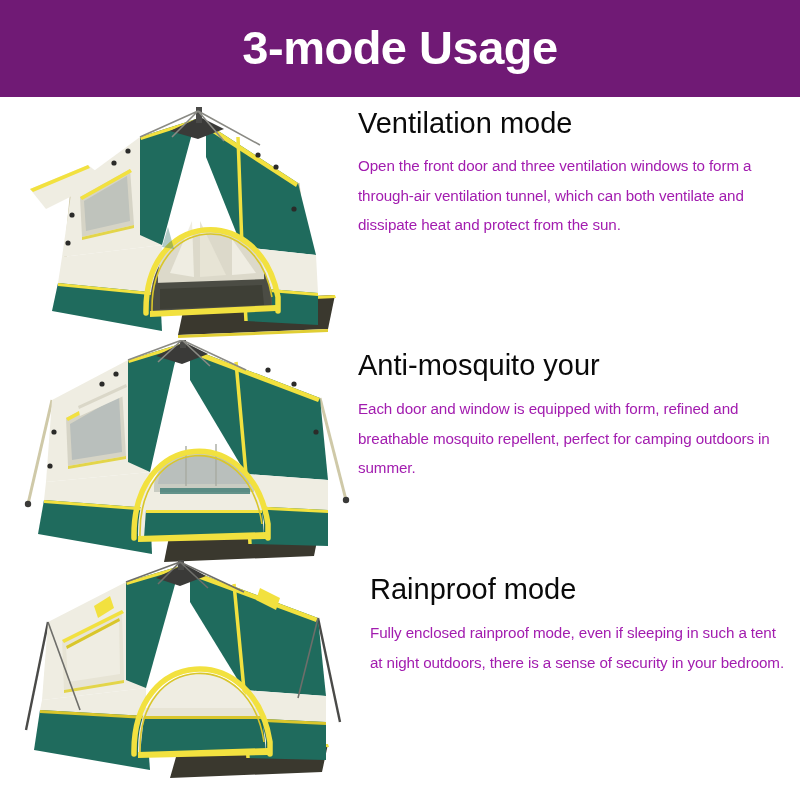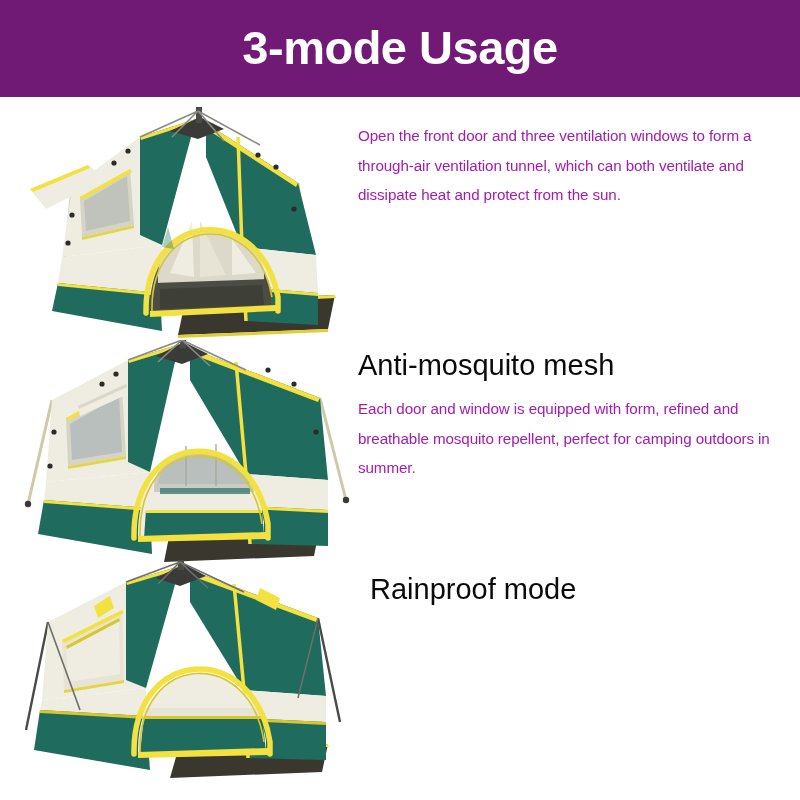--- a/index.html
+++ b/index.html
@@ -168,20 +168,21 @@
         <circle cx="118" cy="54" r="2.6" fill="#2B2B29"></circle>
         <circle cx="248" cy="58" r="2.6" fill="#2B2B29"></circle>
         <circle cx="266" cy="70" r="2.6" fill="#2B2B29"></circle>
         <circle cx="284" cy="112" r="2.6" fill="#2B2B29"></circle>
         <circle cx="62" cy="118" r="2.6" fill="#2B2B29"></circle>
         <circle cx="58" cy="146" r="2.6" fill="#2B2B29"></circle>
       </svg>
     </div>
 
     <div class="text-col">
+      <h2 class="sec-heading">Ventilation mode</h2>
       <p class="sec-body">Open the front door and three ventilation windows to form a through-air ventilation tunnel, which can both ventilate and dissipate heat and protect from the sun.</p>
     </div>
   </div>
 
   <div class="section sec2">
 
     <div class="illo-wrap">
       <svg viewBox="0 0 348 235" xmlns="http://www.w3.org/2000/svg">
 
         <path d="M160 192 L310 186 L304 216 L154 222 Z" fill="#3A382E"></path>
@@ -246,21 +247,21 @@
         <circle cx="106" cy="34" r="2.6" fill="#2B2B29"></circle>
         <circle cx="258" cy="30" r="2.6" fill="#2B2B29"></circle>
         <circle cx="284" cy="44" r="2.6" fill="#2B2B29"></circle>
         <circle cx="306" cy="92" r="2.6" fill="#2B2B29"></circle>
         <circle cx="44" cy="92" r="2.6" fill="#2B2B29"></circle>
         <circle cx="40" cy="126" r="2.6" fill="#2B2B29"></circle>
       </svg>
     </div>
 
     <div class="text-col">
-      <h2 class="sec-heading">Anti-mosquito mesh</h2>
+      <h2 class="sec-heading">Anti-mosquito your</h2>
       <p class="sec-body">Each door and window is equipped with form, refined and breathable mosquito repellent, perfect for camping outdoors in summer.</p>
     </div>
   </div>
 
   <div class="section sec3">
 
     <div class="illo-wrap">
       <svg viewBox="0 0 348 225" xmlns="http://www.w3.org/2000/svg">
 
         <path d="M168 190 L318 184 L312 212 L160 218 Z" fill="#3A382E"></path>
@@ -311,16 +312,17 @@
         <path d="M84 46 L100 36 L104 48 L88 58 Z" fill="#F2E13F"></path>
         <path d="M250 28 L270 38 L266 50 L246 40 Z" fill="#F2E13F"></path>
 
         <path d="M38 62 L70 150" stroke="#6E6E6A" stroke-width="1.6" fill="none"></path>
         <path d="M308 58 L288 138" stroke="#6E6E6A" stroke-width="1.6" fill="none"></path>
       </svg>
     </div>
 
     <div class="text-col">
       <h2 class="sec-heading">Rainproof mode</h2>
+      <p class="sec-body">Fully enclosed rainproof mode, even if sleeping in such a tent at night outdoors, there is a sense of security in your bedroom.</p>
     </div>
   </div>
 
 </div>
 
 </body></html>

